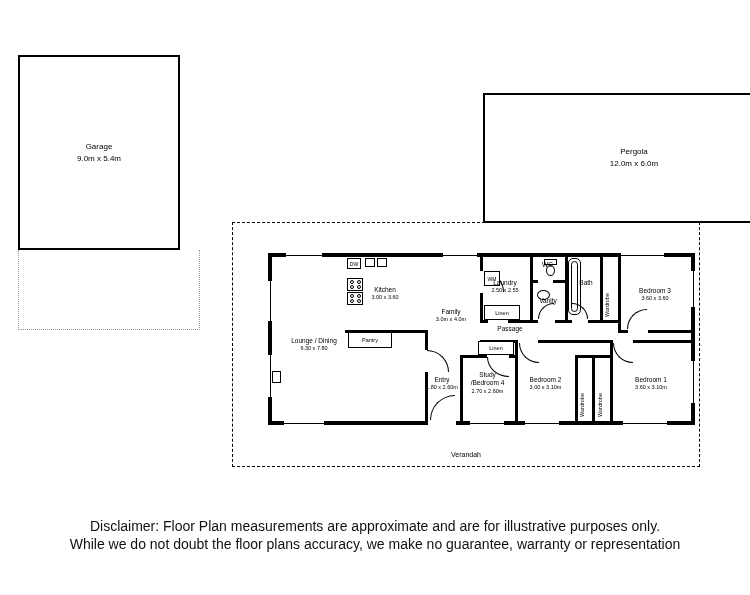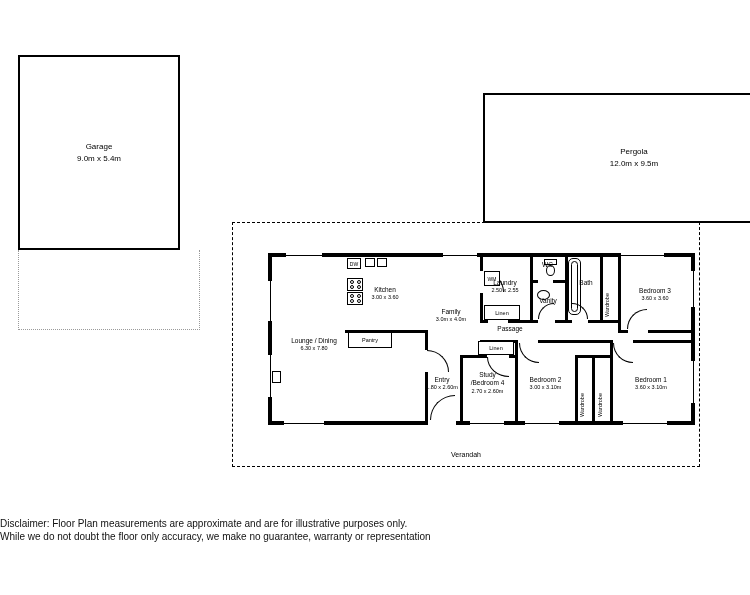--- a/index.html
+++ b/index.html
@@ -26,39 +26,39 @@
   .sink i{width:10px;height:9px;border:1px solid #000;box-sizing:border-box;}
   .stove{position:absolute;width:16px;height:13px;border:1px solid #000;box-sizing:border-box;display:grid;grid-template-columns:repeat(2,1fr);justify-items:center;align-items:center;}
   .stove i{width:4px;height:4px;border:1px solid #000;border-radius:50%;box-sizing:border-box;}
   .tub{position:absolute;border:1px solid #000;border-radius:5px;box-sizing:border-box;}
   .tub::after{content:"";position:absolute;left:2px;top:2px;right:2px;bottom:2px;border:1px solid #000;border-radius:4px;}
   .oval{position:absolute;border:1px solid #000;border-radius:50%;box-sizing:border-box;}
   .arc{position:absolute;box-sizing:border-box;}
   .arc.tl{border-top:1px solid #000;border-left:1px solid #000;border-top-left-radius:100% 100%;}
   .arc.tr{border-top:1px solid #000;border-right:1px solid #000;border-top-right-radius:100% 100%;}
   .arc.bl{border-bottom:1px solid #000;border-left:1px solid #000;border-bottom-left-radius:100% 100%;}
-  .disclaimer{position:absolute;left:0;right:0;top:517px;text-align:left;font-size:10px;line-height:1.3;color:#111;}
+  .disclaimer{position:absolute;left:0;right:0;top:517px;text-align:center;font-size:14px;line-height:1.3;color:#111;}
 </style>
 </head>
 <body>
 
 <div class="canvas">
 
   <div class="outline" style="left:18px;top:55px;width:162px;height:195px;">
     <div class="lbl">
       <div>Garage</div>
       <div>9.0m x 5.4m</div>
     </div>
   </div>
   <div class="dotted" style="left:18px;top:250px;width:182px;height:80px;"></div>
 
   <div class="outline" style="left:483px;top:93px;width:302px;height:130px;">
     <div class="lbl">
       <div>Pergola</div>
-      <div>12.0m x 9.5m</div>
+      <div>12.0m x 6.0m</div>
     </div>
   </div>
 
   <div class="verandah" style="left:232px;top:222px;width:468px;height:245px;">
     <div class="verandah-lbl">Verandah</div>
   </div>
 
   <div class="house" style="left:268px;top:253px;width:427px;height:172px;">
 
     <div class="wall" style="left:0;top:0;width:427px;height:4px;"></div>
@@ -207,16 +207,16 @@
       <div class="dims">3.60 x 3.10m</div>
     </div>
 
     <div class="vlabel" style="left:336px;top:6px;height:58px;">Wardrobe</div>
     <div class="vlabel" style="left:311px;top:106px;height:58px;">Wardrobe</div>
     <div class="vlabel" style="left:329px;top:106px;height:58px;">Wardrobe</div>
   </div>
 
   <div class="disclaimer">
     <div>Disclaimer: Floor Plan measurements are approximate and are for illustrative purposes only.</div>
-    <div>While we do not doubt the floor only accuracy, we make no guarantee, warranty or representation</div>
+    <div>While we do not doubt the floor plans accuracy, we make no guarantee, warranty or representation</div>
   </div>
 
 </div>
 
 </body></html>

